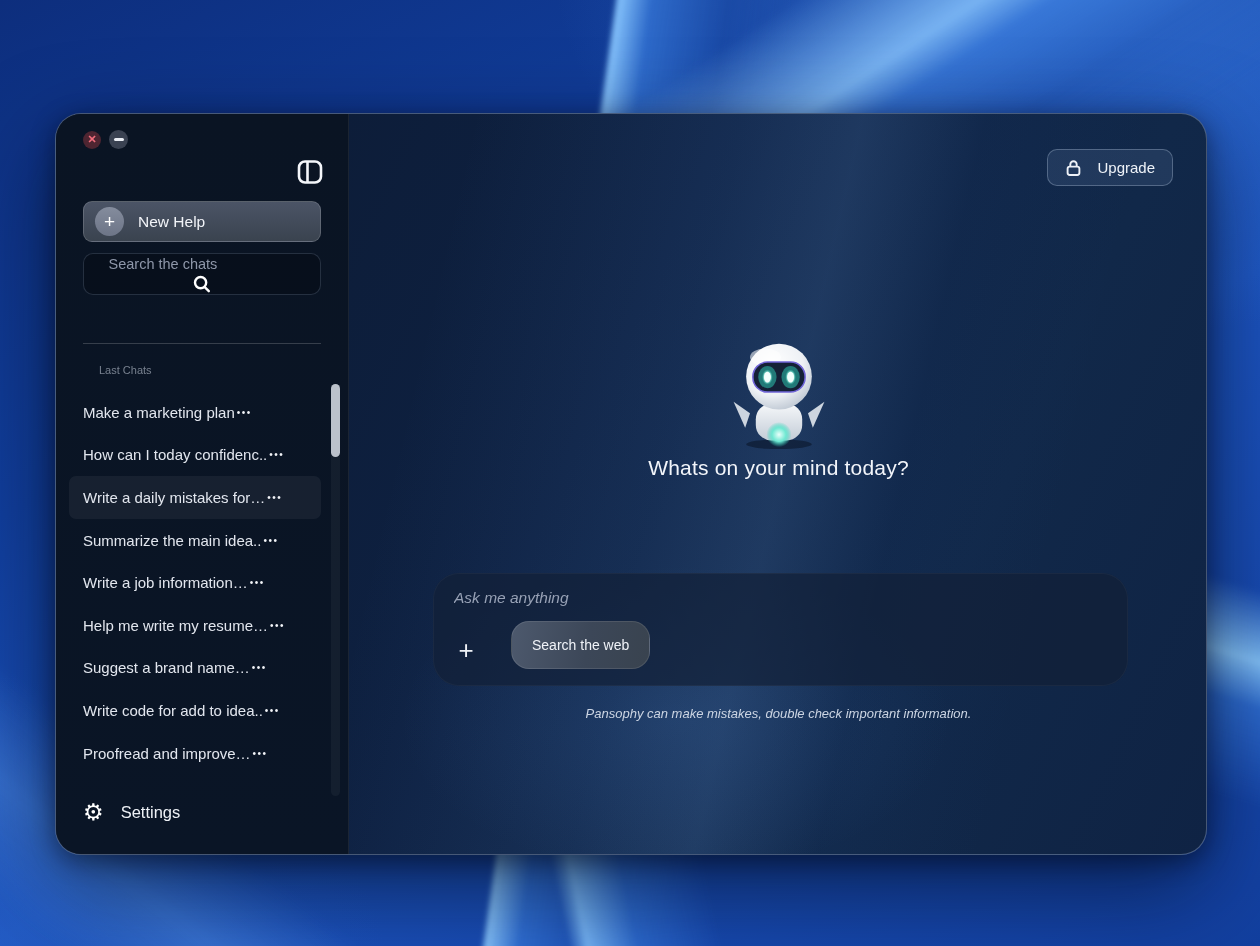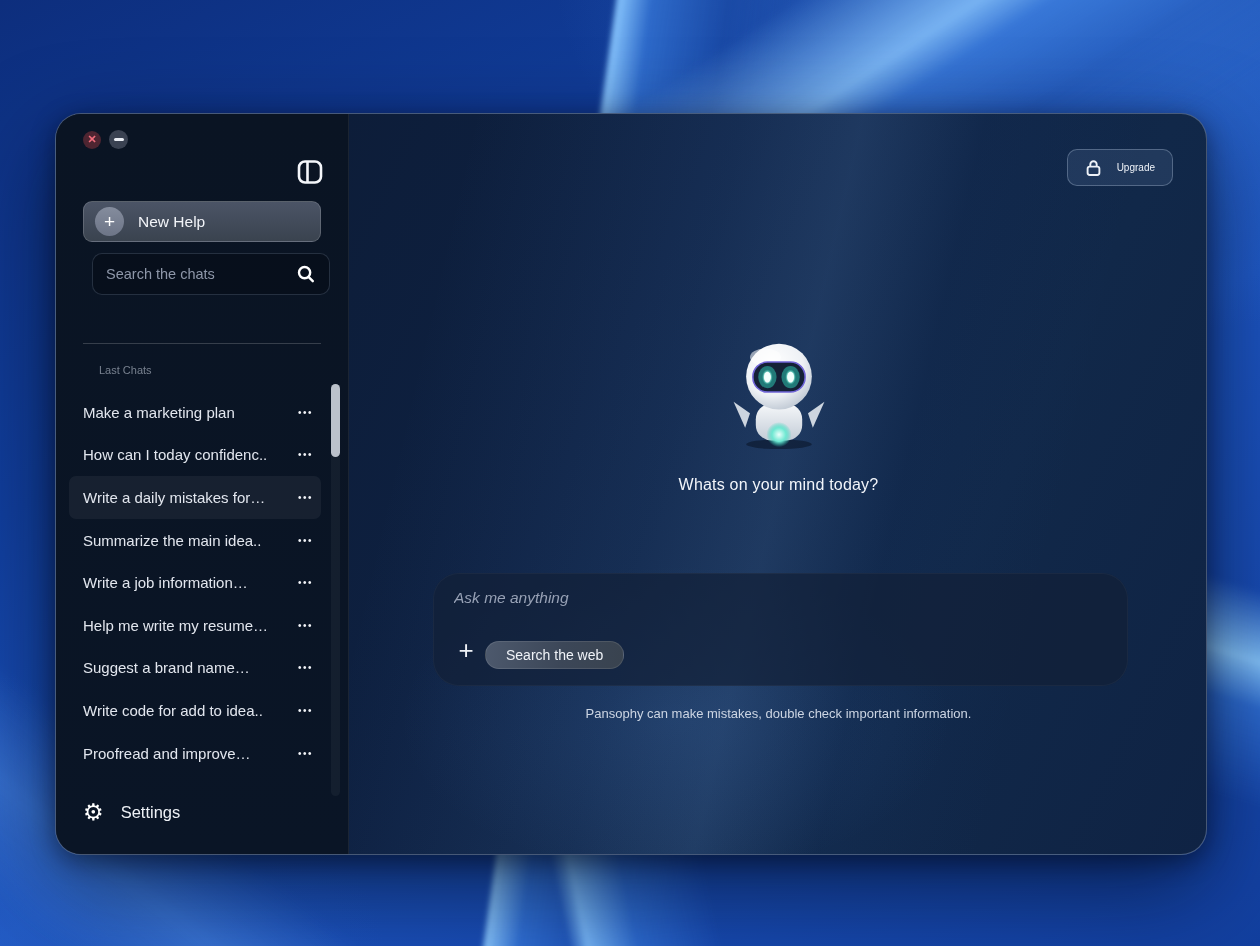--- a/index.html
+++ b/index.html
@@ -83,38 +83,38 @@
     color:#f2f4f8; font-size:15.5px; cursor:pointer;
   }
   .plus-circle {
     width:29px; height:29px; border-radius:50%;
     background:linear-gradient(180deg, #848c9d, #6d7587);
     color:#fff; font-size:19px; line-height:1;
     display:flex; align-items:center; justify-content:center;
   }
 
   .search-box {
-    position:absolute; left:36px; top:139px; width:238px; height:42px;
+    position:absolute; left:27px; top:139px; width:238px; height:42px;
     border-radius:10px; background:rgba(7,13,25,.75);
     border:1px solid rgba(120,135,160,.28);
-    display:flex; align-items:center; padding:0 13px;
+    display:flex; align-items:center; padding:0 13px;flex-direction:column;
   }
   .search-box input {
     flex:1; background:transparent; border:none; outline:none;
     color:#dfe4ee; font-size:14.5px; font-family:"Liberation Sans", sans-serif;
   }
   .search-box input::placeholder { color:#8e97a9; }
 
   .divider { position:absolute; left:27px; top:229px; width:238px; height:1px; background:rgba(255,255,255,.18); }
 
   .section-label { position:absolute; left:43px; top:250px; font-size:11px; color:#78818f; }
 
   .chat-list { position:absolute; left:13px; top:277px; width:252px; }
   .chat-row {
-    height:42.6px; display:flex; align-items:center; justify-content:space-between;
+    height:42.6px; display:flex; align-items:center; justify-content:flex-start;
     padding:0 6px 0 14px; border-radius:7px; cursor:pointer;
   }
   .chat-row.selected { background:rgba(255,255,255,.055); }
   .chat-label { font-size:15px; color:#e2e6ee; white-space:nowrap; overflow:hidden; }
   .row-menu { color:#f2f4f8; font-size:10px; letter-spacing:1.5px; padding:4px 2px; cursor:pointer; }
 
   .scrollbar-track {
     position:absolute; right:8px; top:270px; width:9px; height:412px;
     border-radius:5px; background:rgba(255,255,255,.045);
   }
@@ -139,53 +139,53 @@
   .main::after {
     content:""; position:absolute; inset:0;
     background:radial-gradient(46% 30% at 38% 82%, rgba(85,145,225,.13), transparent 70%);
   }
 
   .upgrade-btn {
     position:absolute; right:35px; top:35px; height:37px; padding:0 17px;
     border-radius:10px; background:rgba(120,150,195,.16);
     border:1px solid rgba(200,215,235,.30);
     display:flex; align-items:center; gap:15px;
-    color:#eef2f8; font-size:10px; cursor:pointer; z-index:3;
+    color:#eef2f8; font-size:15px; cursor:pointer; z-index:3;
   }
 
   .hero { position:absolute; left:0; top:222px; width:100%; display:flex; flex-direction:column; align-items:center; z-index:2; }
   .robot { width:116px; height:116px; }
-  .greeting { margin-top:24px; color:#f2f5fa; font-size:16px; font-weight:500; letter-spacing:.2px; }
+  .greeting { margin-top:4px; color:#f2f5fa; font-size:21px; font-weight:500; letter-spacing:.2px; }
 
   .composer {
     position:absolute; left:84px; top:459px; width:695px; height:113px;
     border-radius:26px; background:rgba(18,32,55,.72);
     box-shadow:inset 0 0 0 1px rgba(255,255,255,.04);
     z-index:2;
   }
   .composer input {
     position:absolute; left:21px; top:16px; width:600px;
     background:transparent; border:none; outline:none;
     color:#e5eaf2; font-size:15.5px; font-family:"Liberation Sans", sans-serif;font-style:italic;
   }
   .composer input::placeholder { color:#97a1b5; }
   .attach-btn {
     position:absolute; left:17px; bottom:19px; width:32px; height:32px;
     color:#eef1f6; font-size:26px; font-weight:300; line-height:30px; text-align:center; cursor:pointer;
   }
   .web-search-btn {
-    position:absolute; left:52px; bottom:17px; height:28px; padding:0 20px;
+    position:absolute; left:78px; bottom:17px; height:48px; padding:0 20px;
     border-radius:18px;
     background:linear-gradient(100deg, #4d596d 0%, #3c4758 55%, #39434f 100%);
     border:1px solid rgba(255,255,255,.10);
     display:flex; align-items:center;
     color:#f0f3f8; font-size:14px; cursor:pointer;
   }
 
-  .disclaimer { position:absolute; left:0; top:592px; width:100%; text-align:center; color:#ccd5e3; font-size:13px; z-index:2; }
+  .disclaimer { position:absolute; left:0; top:592px; width:100%; text-align:center; color:#ccd5e3; font-size:13px; z-index:2;font-style:italic; }
 
   svg { display:block; }
 </style>
 </head>
 <body>
 
 <div class="ribbon ribbon-a"></div>
 <div class="ribbon ribbon-b"></div>
 <div class="ribbon ribbon-c"></div>
 <div class="ribbon ribbon-d"></div>

